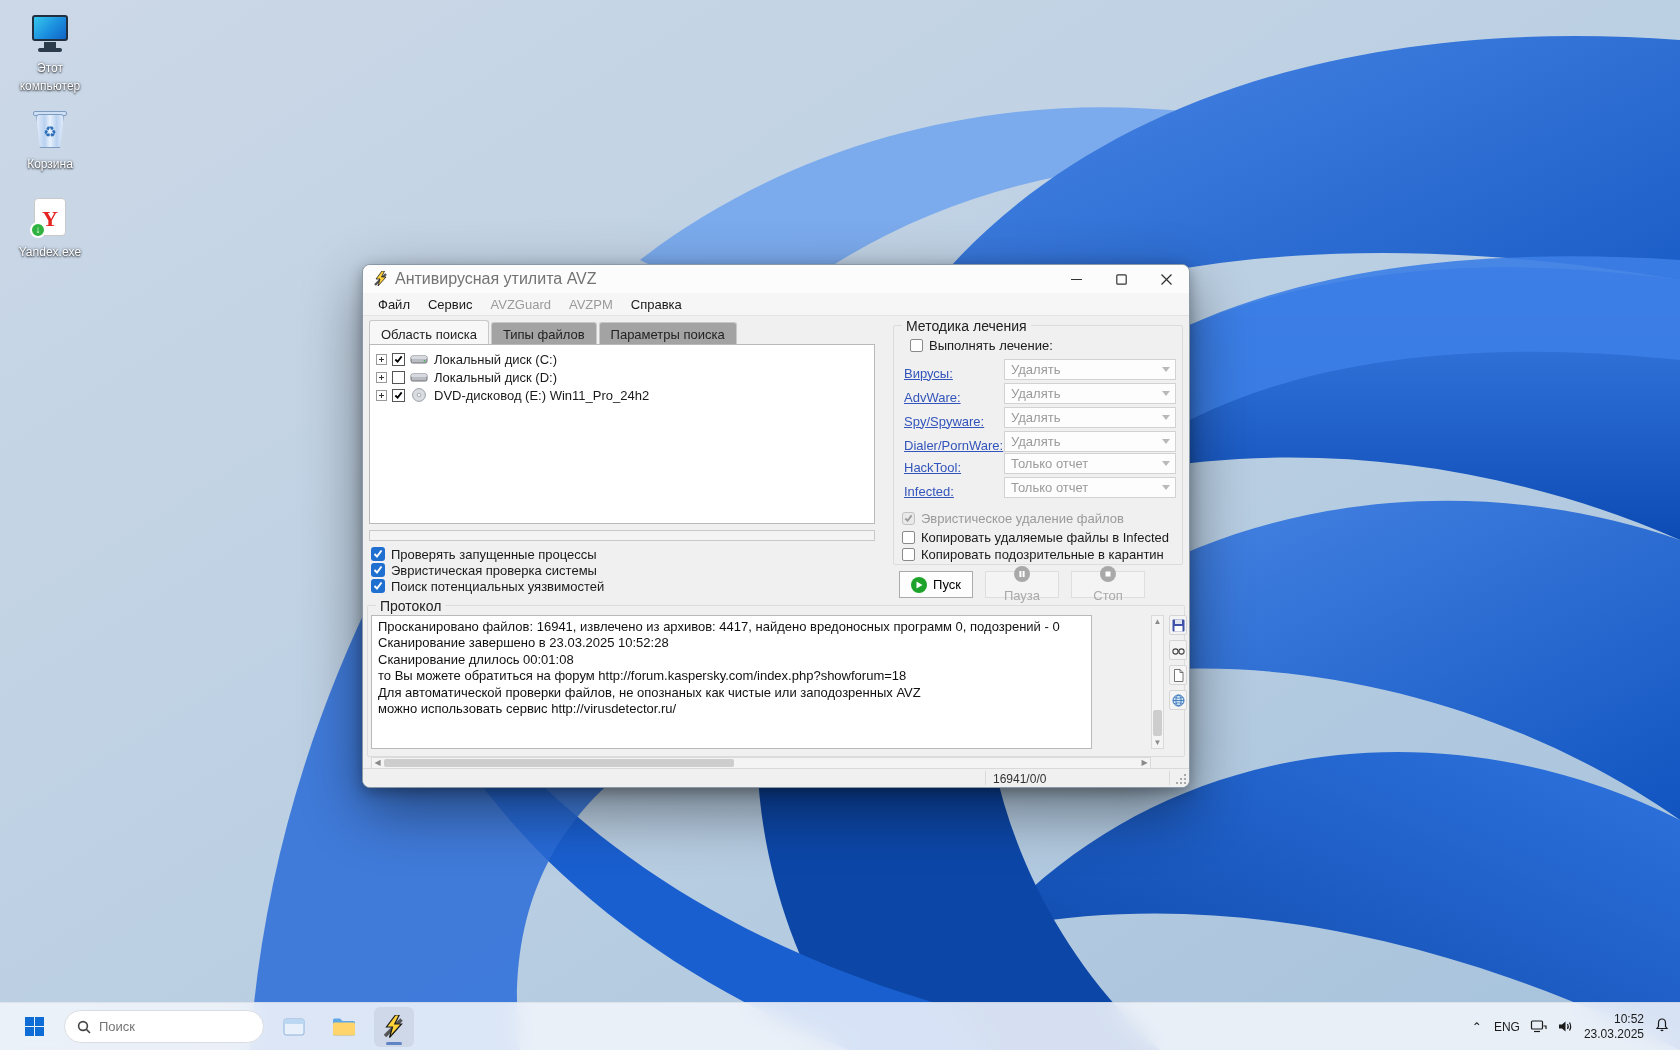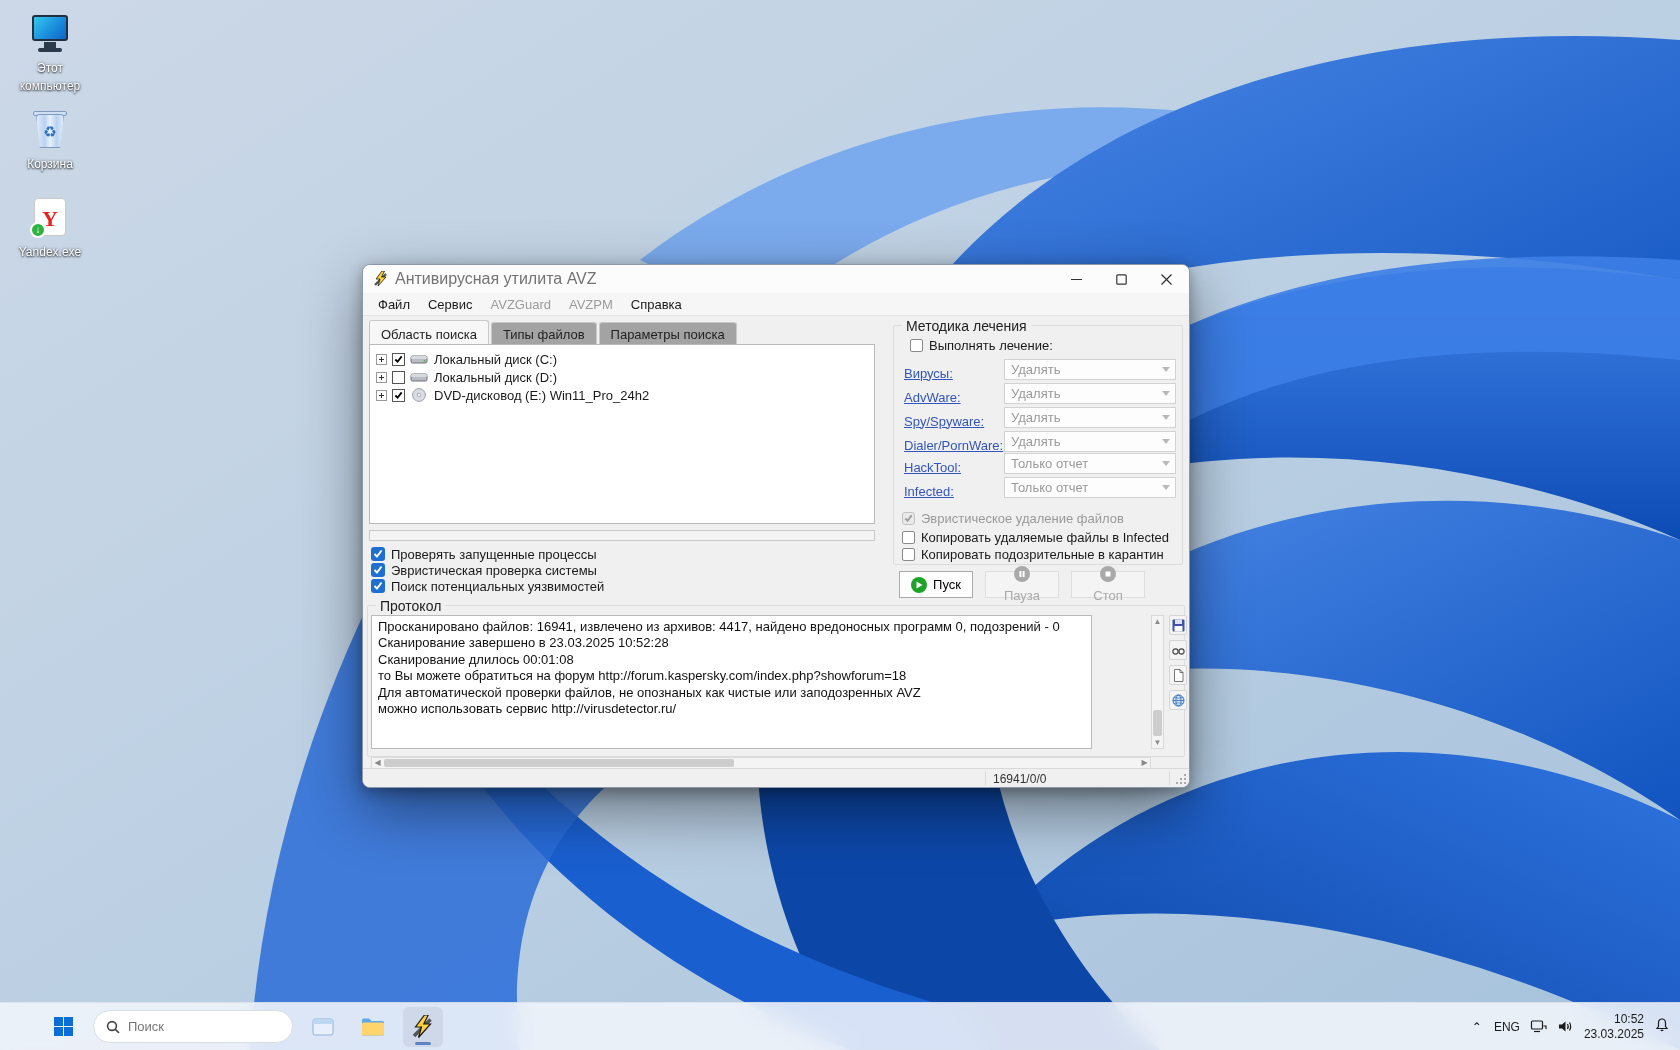--- a/index.html
+++ b/index.html
@@ -115,21 +115,21 @@
         radial-gradient(circle at 10px 10px, #a9a9a9 1.2px, transparent 1.4px),
         radial-gradient(circle at 6px 10px, #a9a9a9 1.2px, transparent 1.4px),
         radial-gradient(circle at 10px 6px, #a9a9a9 1.2px, transparent 1.4px),
         radial-gradient(circle at 2px 10px, #a9a9a9 1.2px, transparent 1.4px),
         radial-gradient(circle at 6px 6px, #a9a9a9 1.2px, transparent 1.4px),
         radial-gradient(circle at 10px 2px, #a9a9a9 1.2px, transparent 1.4px); }
 
   
   .taskbar { position:absolute; left:0; right:0; bottom:0; height:48px;
        background:rgba(241,245,250,.88); backdrop-filter:blur(10px);
-       border-top:1px solid rgba(0,0,0,.06); display:flex; align-items:center;padding-left:29px; }
+       border-top:1px solid rgba(0,0,0,.06); display:flex; align-items:center; }
   .tb-left { display:flex; align-items:center; gap:10px; padding-left:14px; }
   .start-btn { width:40px; height:40px; display:flex; align-items:center; justify-content:center; border-radius:6px; }
   .win-logo { width:19px; height:19px; display:grid; grid-template-columns:9px 9px; grid-template-rows:9px 9px; gap:1px; }
   .win-logo i { background:#0e6cd6; }
   .search-pill { width:200px; height:33px; background:#fff; border:1px solid #d9dde2; border-radius:17px; display:flex; align-items:center; padding:0 12px; gap:8px; }
   .search-pill svg { width:14px; height:14px; stroke:#444; stroke-width:1.6; fill:none; flex:none; }
   .search-pill input { border:none; outline:none; font-size:13px; color:#333; width:130px; background:transparent; font-family:"Liberation Sans",sans-serif; }
   .tb-ico { width:40px; height:40px; border-radius:6px; display:flex; align-items:center; justify-content:center; position:relative; }
   .tb-ico.active { background:rgba(0,0,0,.06); }
   .tb-ico.active:after { content:""; position:absolute; bottom:2px; left:12px; width:16px; height:3px; border-radius:2px; background:#5f84c4; }

